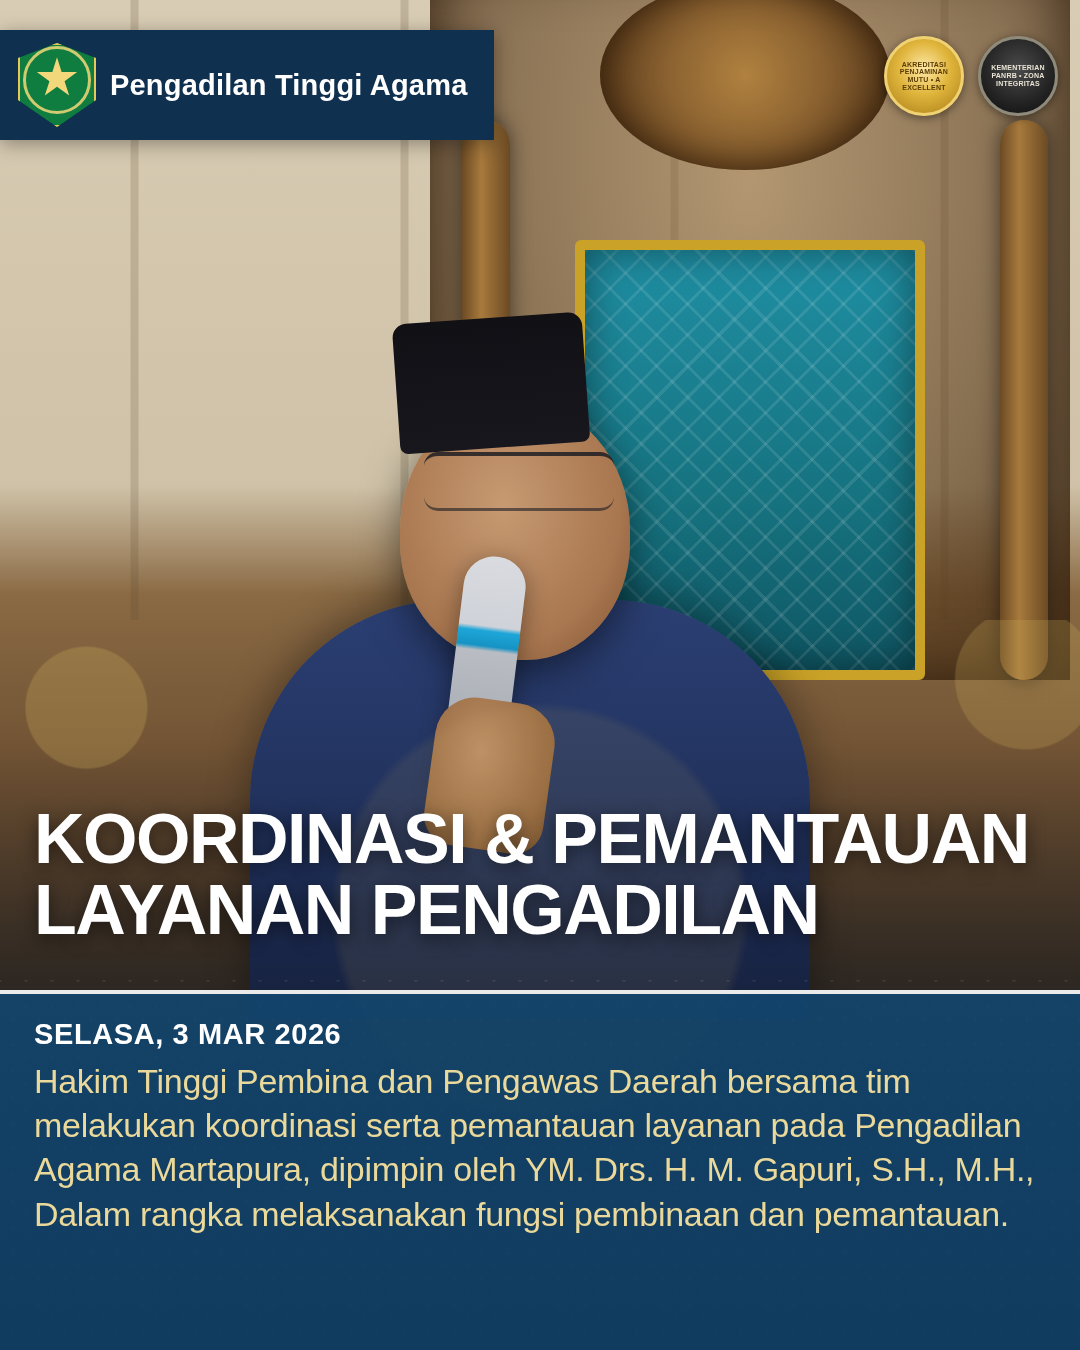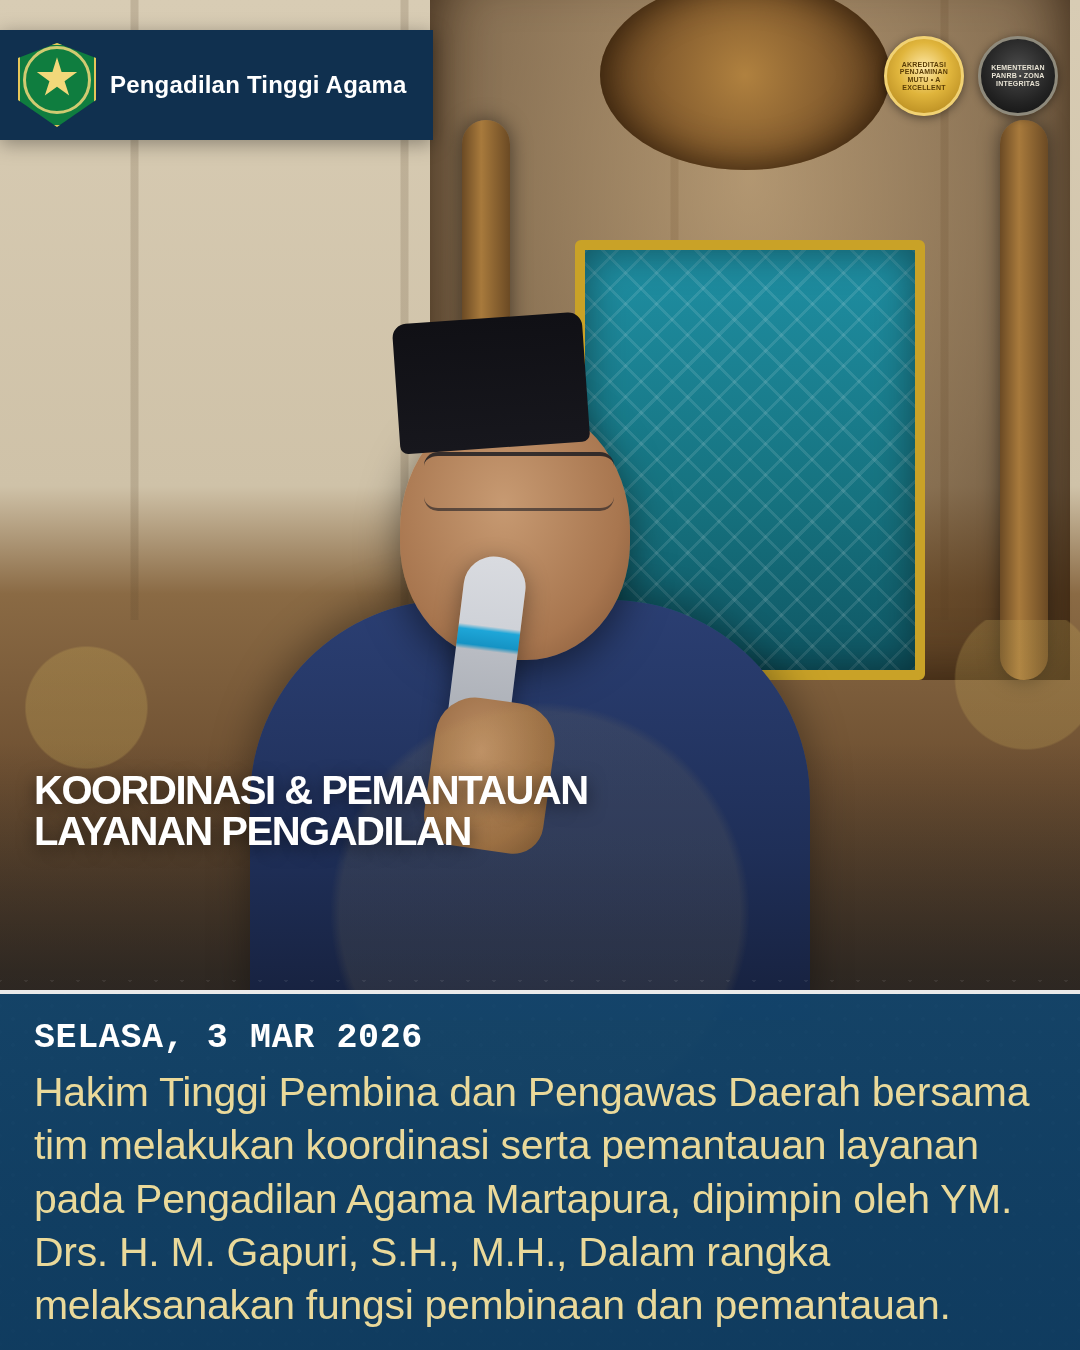--- a/index.html
+++ b/index.html
@@ -189,21 +189,21 @@
     position: absolute;
     left: 50%; top: 44%;
     transform: translate(-50%,-50%);
     width: 62px; height: 62px;
     border: 3px solid rgba(242,216,122,.85);
     border-radius: 50%;
   }
   .logo-text {
     color: #ffffff;
     font-weight: bold;
-    font-size: 24px;
+    font-size: 29px;
     line-height: 1.18;
     letter-spacing: .2px;
     white-space: nowrap;
   }
 
   
   .badges {
     position: absolute;
     right: 22px; top: 36px;
     display: flex;
@@ -230,52 +230,51 @@
   .badge.dark {
     background: radial-gradient(circle at 50% 40%, #4b4b4b 0%, #232323 60%, #0c0c0c 100%);
     color: #e8e3d4;
     border: 3px solid #8e8a7c;
   }
 
   
   .headline {
     position: absolute;
     left: 34px; right: 20px;
-    top: 770px;
+    top: 804px;
     color: #ffffff;
     font-weight: bold;
-    font-size: 40px;
+    font-size: 70px;
     line-height: 1.02;
     letter-spacing: -1.5px;
     text-transform: uppercase;
     text-shadow: 0 4px 18px rgba(0,0,0,.55);
   }
   .headline div { white-space: nowrap; }
 
   
   .panel {
     position: absolute;
     left: 0; right: 0; bottom: 0;
     height: 360px;
     background: linear-gradient(to bottom, rgba(18,70,110,0.90), rgba(16,62,99,0.94));
     border-top: 4px solid #eaeaea;
     padding: 20px 34px 24px 34px;
     box-sizing: border-box;
   }
   .panel-date {
     color: #ffffff;
     font-weight: bold;
-    font-size: 35px;
+    font-size: 29px;
     letter-spacing: .6px;
     margin: 4px 0 8px 0;
-    font-family: Liberation Mono, monospace;
   }
   .panel-body {
     color: #ead99a;
-    font-size: 41px;
+    font-size: 34px;
     line-height: 1.30;
     letter-spacing: -.3px;
   }
 </style>
 </head>
 <body>
 
 <div class="poster">
 
   <div class="photo">

